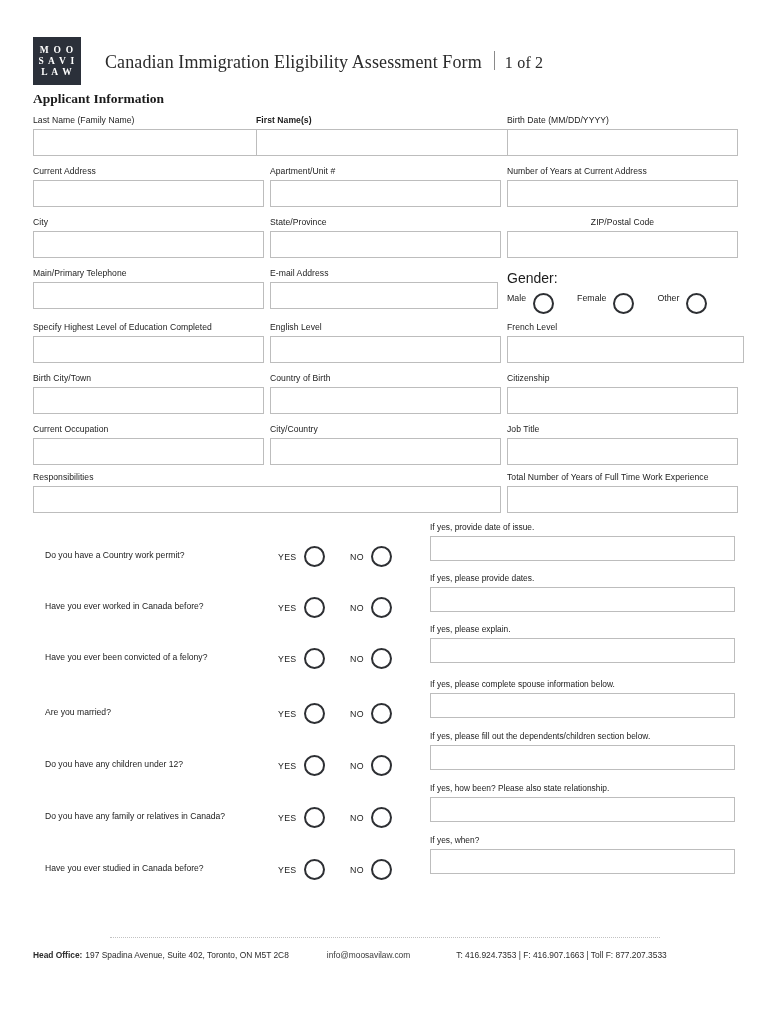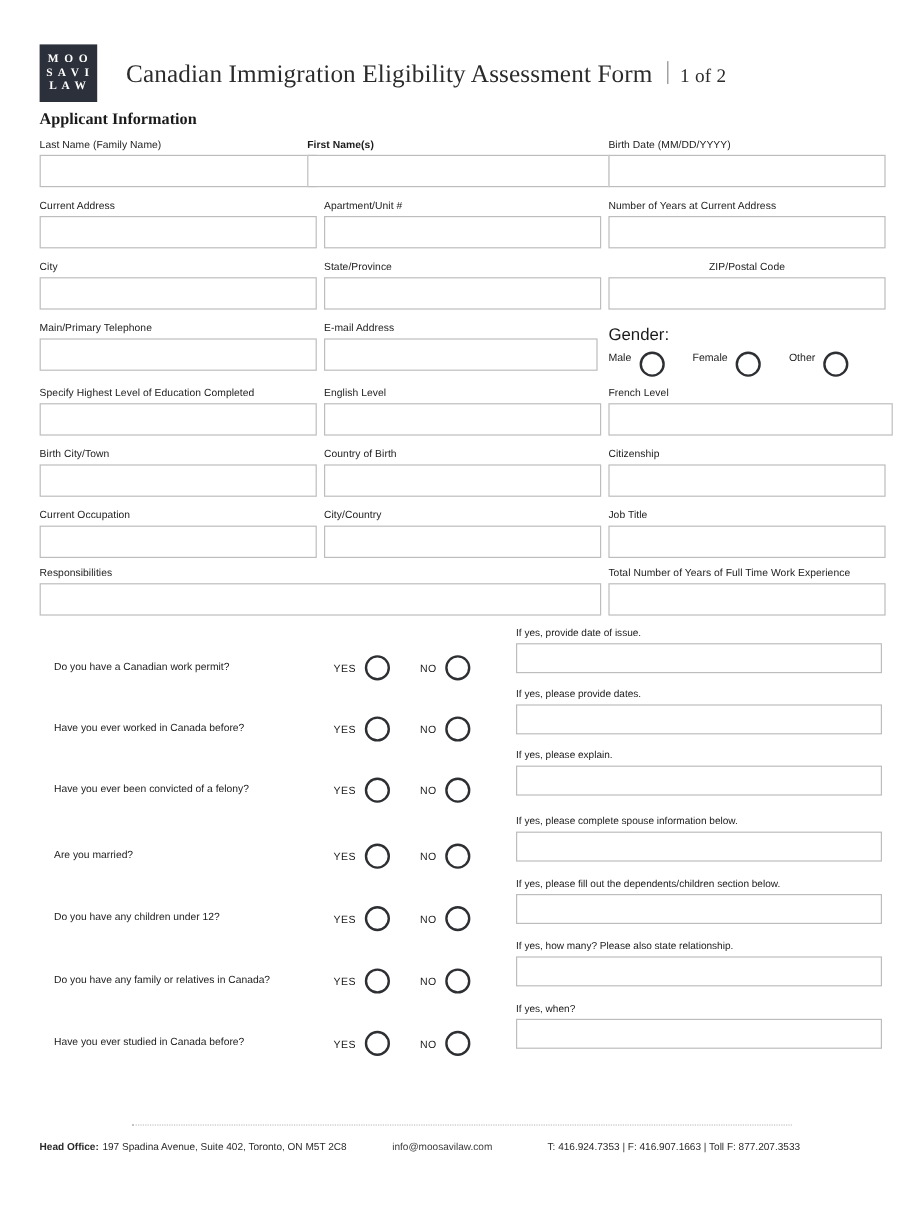--- a/index.html
+++ b/index.html
@@ -37,21 +37,21 @@
     letter-spacing: 1.2px;
     line-height: 11px;
     font-weight: 700;
   }
   .title-wrap {
     margin-left: 24px;
     display: flex; align-items: baseline;
     font-family: "Liberation Serif", serif;
     color: #2b2b2b;
   }
-  .title-main { font-size: 21px; letter-spacing: 0.1px; white-space: nowrap; }
+  .title-main { font-size: 18px; letter-spacing: 0.1px; white-space: nowrap; }
   .title-sep {
     display: inline-block;
     width: 1px; height: 19px;
     background: #8a8a8a;
     margin: 0 10px 0 12px;
     position: relative; top: 2px;
   }
   .title-page { font-size: 16px; letter-spacing: 0.2px; }
 
   
@@ -265,21 +265,21 @@
         <div class="gap"></div>
         <div class="opt">
           <span class="oname">Other</span>
           <span class="circ"></span>
         </div>
       </div>
   </div>
 
   <div id="questions-root">
       <div class="q-row" style="top: 541px;">
-        <div class="q-text">Do you have a Canadian work permit?</div>
+        <div class="q-text">Do you have a Country work permit?</div>
         <div class="q-yes">
           <span class="ynlbl">YES</span>
           <span class="circ"></span>
         </div>
         <div class="q-no">
           <span class="ynlbl">NO</span>
           <span class="circ"></span>
         </div>
         <div class="q-answer">
           <div class="alabel">If yes, provide date of issue.</div>
@@ -350,21 +350,21 @@
         <div class="q-text">Do you have any family or relatives in Canada?</div>
         <div class="q-yes">
           <span class="ynlbl">YES</span>
           <span class="circ"></span>
         </div>
         <div class="q-no">
           <span class="ynlbl">NO</span>
           <span class="circ"></span>
         </div>
         <div class="q-answer">
-          <div class="alabel">If yes, how many? Please also state relationship.</div>
+          <div class="alabel">If yes, how been? Please also state relationship.</div>
           <div class="abox"></div>
         </div>
       </div>
       <div class="q-row" style="top: 854px;">
         <div class="q-text">Have you ever studied in Canada before?</div>
         <div class="q-yes">
           <span class="ynlbl">YES</span>
           <span class="circ"></span>
         </div>
         <div class="q-no">

